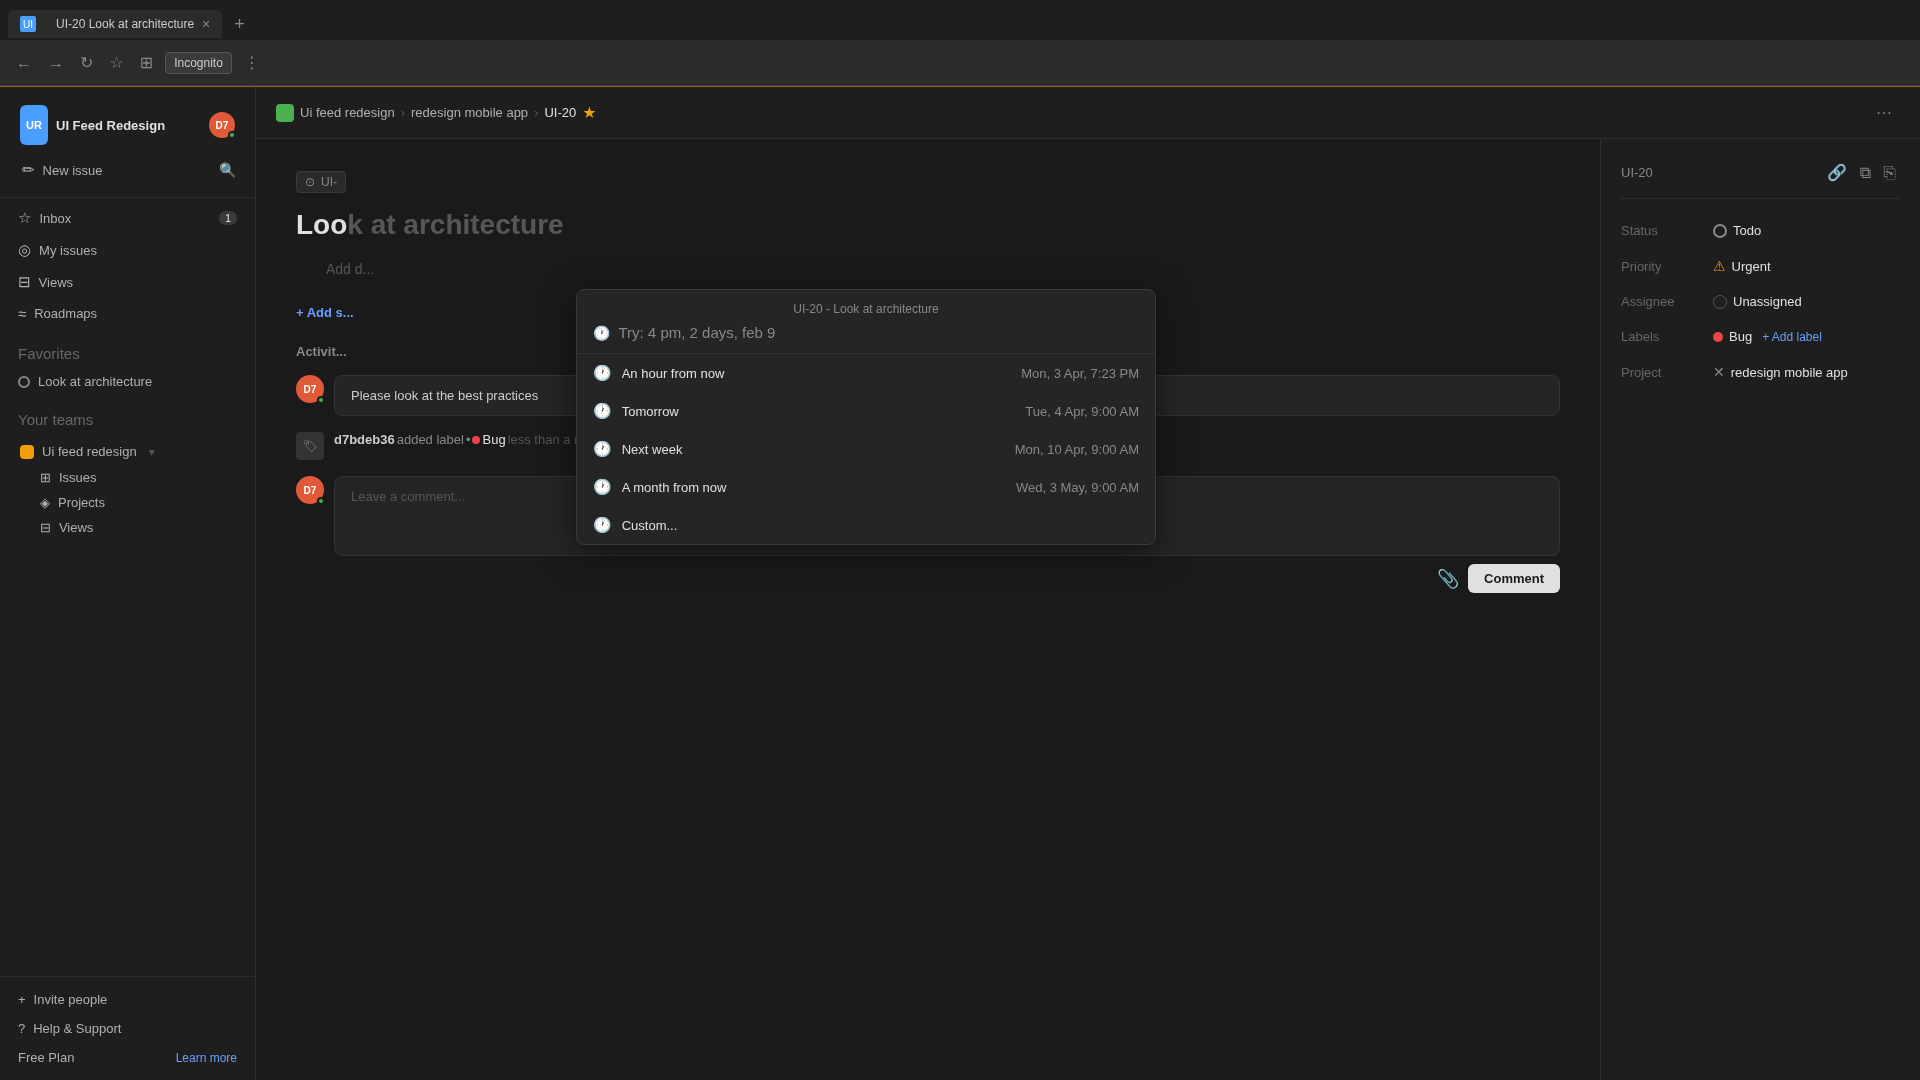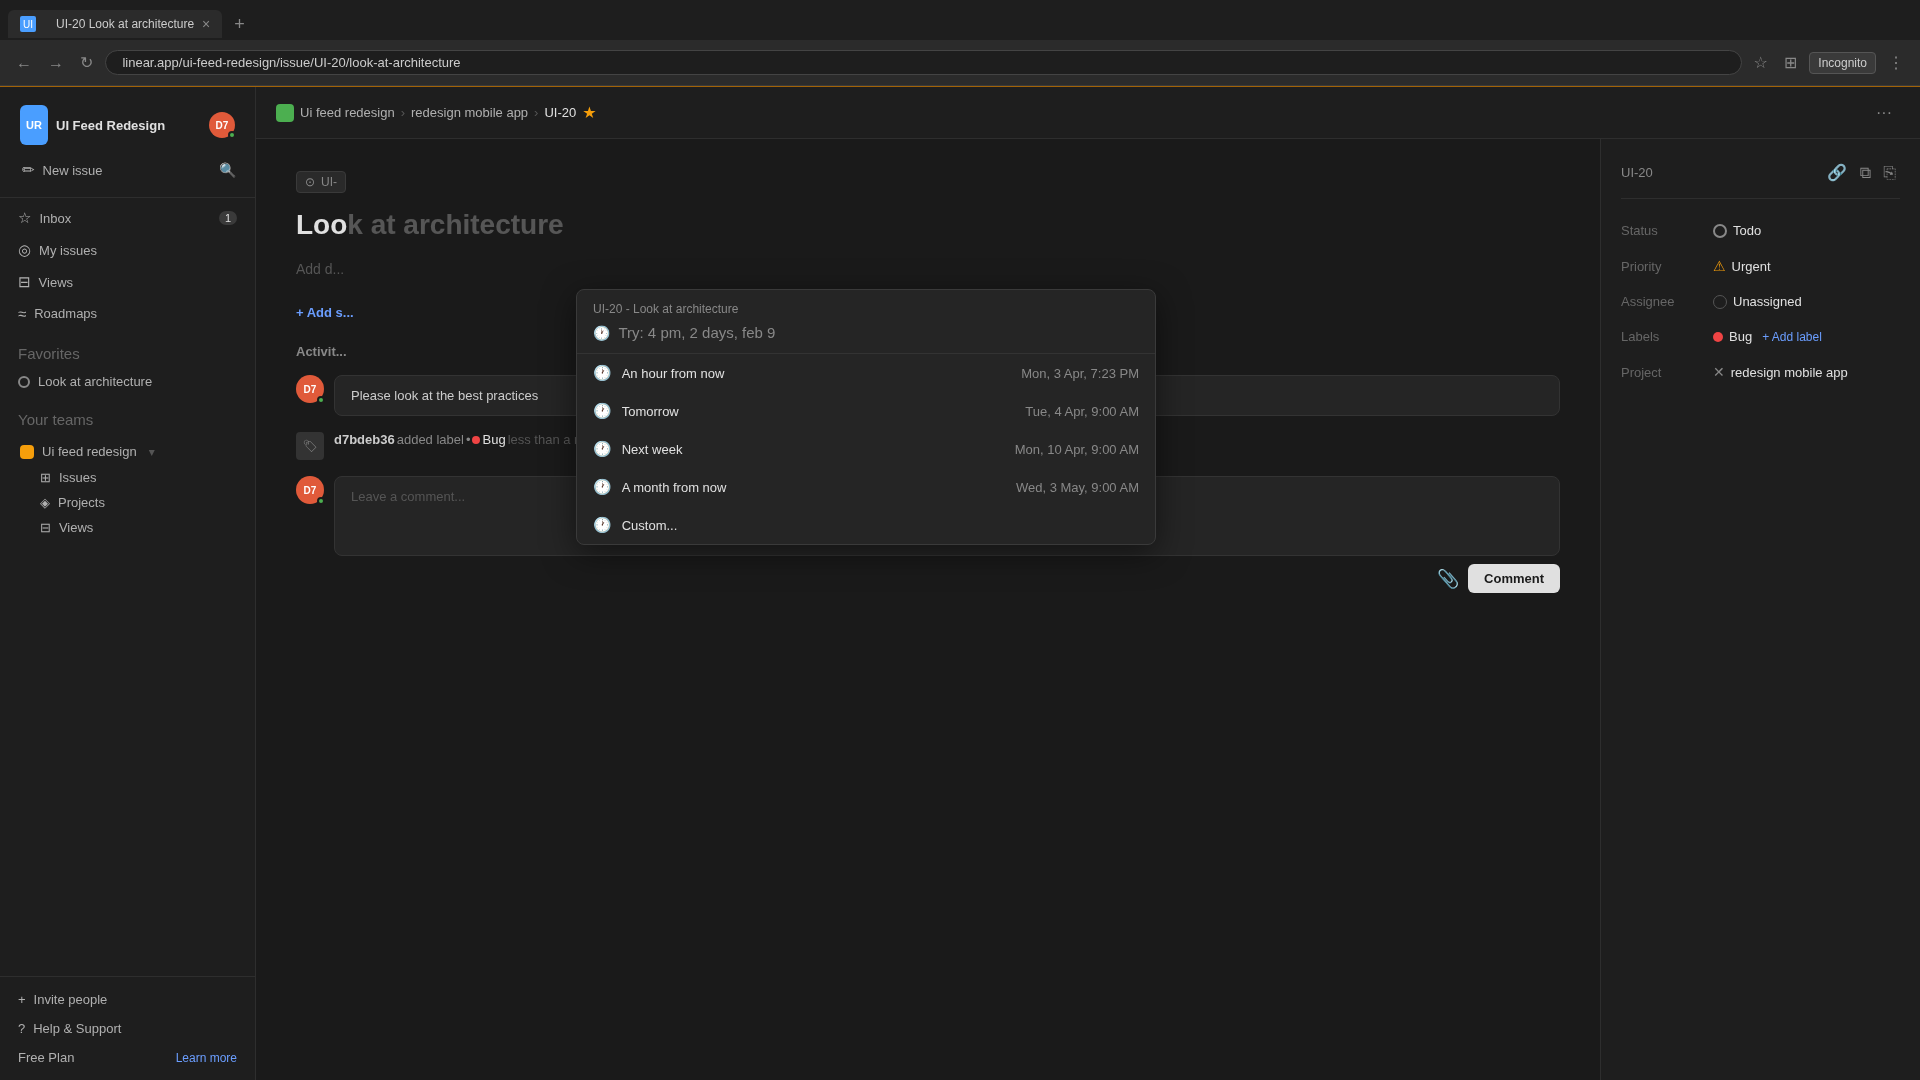--- a/index.html
+++ b/index.html
@@ -75,21 +75,21 @@
     .breadcrumb-current { color: #e0e0e0; font-weight: 500; }
     .star-icon { color: #f59e0b; cursor: pointer; font-size: 16px; }
     .header-actions { display: flex; gap: 4px; }
     .header-action-btn { background: none; border: none; color: #888; cursor: pointer; padding: 4px 8px; border-radius: 4px; font-size: 16px; }
 
     
     .issue-content { display: flex; flex: 1; overflow: hidden; }
     .issue-main { flex: 1; padding: 32px 40px; overflow-y: auto; position: relative; }
     .issue-id-badge { display: inline-flex; align-items: center; gap: 6px; background: #2a2a2a; border: 1px solid #3a3a3a; border-radius: 4px; padding: 3px 8px; font-size: 12px; color: #888; margin-bottom: 16px; }
     .issue-title { font-size: 28px; font-weight: 600; color: #e0e0e0; margin-bottom: 20px; }
-    .add-desc { color: #555; font-size: 14px; cursor: pointer; margin-bottom: 24px; }
+    .add-desc { color: #555; font-size: 14px; cursor: pointer; margin-bottom: 24px; margin-left: 30px; }
     .add-sub-btn { display: inline-flex; align-items: center; gap: 6px; color: #6b9eff; font-size: 13px; cursor: pointer; padding: 4px 0; }
 
     .activity-section { margin-top: 20px; }
     .activity-title { font-size: 13px; font-weight: 600; color: #888; margin-bottom: 16px; }
     .activity-item { display: flex; align-items: flex-start; gap: 10px; margin-bottom: 16px; }
     .activity-avatar { width: 28px; height: 28px; background: #e05a3a; border-radius: 50%; display: flex; align-items: center; justify-content: center; font-size: 10px; font-weight: 700; color: white; flex-shrink: 0; position: relative; }
     .activity-avatar-dot { width: 8px; height: 8px; background: #4caf50; border-radius: 50%; border: 2px solid #1a1a1a; position: absolute; bottom: -1px; right: -1px; }
     .activity-content-box { background: #252525; border: 1px solid #333; border-radius: 8px; padding: 12px 16px; flex: 1; font-size: 13px; color: #ccc; }
     .activity-label-item { display: flex; align-items: center; gap: 2px; font-size: 13px; color: #888; }
     .activity-label-item .label-dot { width: 8px; height: 8px; background: #ef4444; border-radius: 50%; }
@@ -107,21 +107,21 @@
     .right-header-btn { background: none; border: none; color: #888; cursor: pointer; font-size: 16px; padding: 4px; border-radius: 4px; }
 
     .metadata-item { display: flex; align-items: center; margin-bottom: 20px; gap: 12px; }
     .metadata-label { font-size: 13px; color: #666; width: 80px; flex-shrink: 0; }
     .metadata-value { display: flex; align-items: center; gap: 6px; font-size: 13px; color: #e0e0e0; }
     .status-circle { width: 14px; height: 14px; border: 2px solid #888; border-radius: 50%; flex-shrink: 0; }
     .assignee-circle { width: 14px; height: 14px; border: 1px solid #555; border-radius: 50%; flex-shrink: 0; }
     .label-dot-red { width: 10px; height: 10px; background: #ef4444; border-radius: 50%; flex-shrink: 0; }
     .add-label-btn { color: #6b9eff; font-size: 12px; cursor: pointer; margin-left: 4px; }
     .date-dropdown { position: absolute; top: 150px; left: 320px; width: 580px; background: #252525; border: 1px solid #3a3a3a; border-radius: 8px; box-shadow: 0 8px 32px rgba(0,0,0,0.5); z-index: 100; overflow: hidden; }
-    .dropdown-header { padding: 12px 16px 8px; border-bottom: 1px solid #333; }
+    .dropdown-header { padding: 12px 16px 8px; border-bottom: 1px solid #333; text-align: center; }
     .dropdown-label { font-size: 12px; color: #888; margin-bottom: 4px; }
     .dropdown-item { display: flex; align-items: center; justify-content: space-between; padding: 10px 16px; cursor: pointer; font-size: 13px; color: #e0e0e0; }
     .dropdown-item .item-left { display: flex; align-items: center; gap: 10px; }
     .clock-icon { color: #888; font-size: 15px; }
     .item-date { color: #888; font-size: 13px; }
   </style>
 </head>
 <body>
 
 <div class="browser-chrome">
@@ -132,23 +132,20 @@
       </div>
       <span class="tab-title">UI-20 Look at architecture</span>
       <span class="tab-close">×</span>
     </div>
     <button class="tab-new">+</button>
   </div>
   <div class="nav-bar">
     <button class="nav-btn">←</button>
     <button class="nav-btn">→</button>
     <button class="nav-btn">↻</button>
-    <div class="address-bar">
-      <span>linear.app/ui-feed-redesign/issue/UI-20/look-at-architecture</span>
-    </div>
     <div class="nav-actions">
       <button class="nav-action-btn">☆</button>
       <button class="nav-action-btn">⊞</button>
       <div class="incognito-badge">Incognito</div>
       <button class="nav-action-btn">⋮</button>
     </div>
   </div>
 </div>
 
 <div class="app">

